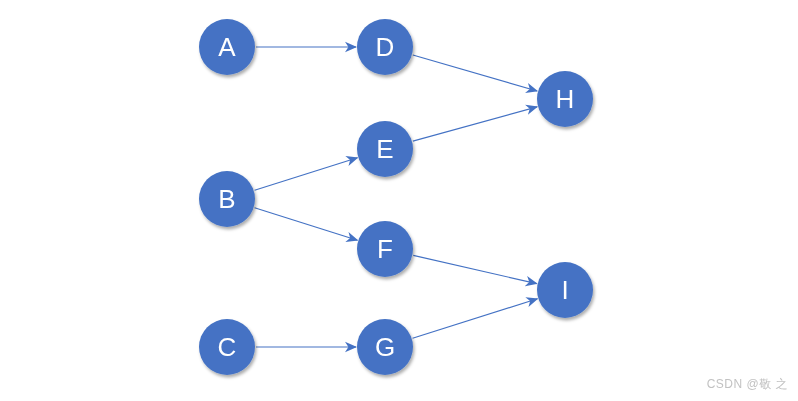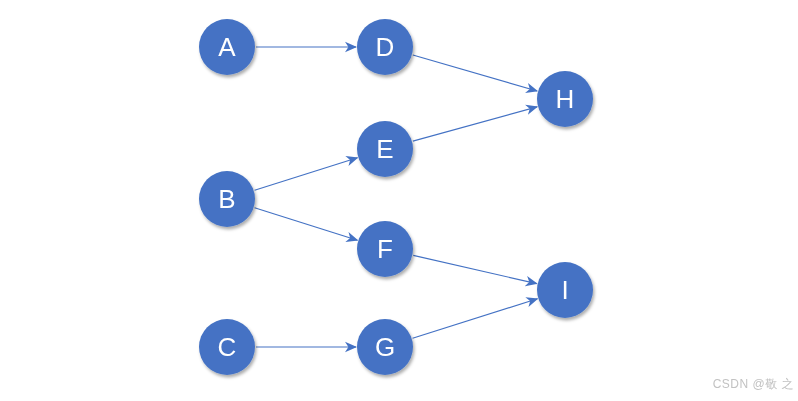--- a/index.html
+++ b/index.html
@@ -19,21 +19,21 @@
     left: 0;
     top: 0;
   }
   .node-label {
     font-family: "Liberation Sans", sans-serif;
     font-size: 26px;
     font-weight: 400;
   }
   .watermark {
     position: absolute;
-    right: 4px;
+    right: 10px;
     bottom: 8px;
     font-size: 12px;
     letter-spacing: 0.5px;
     font-family: "Liberation Sans", sans-serif;
     user-select: none;
   }
 </style>
 </head>
 <body style="background: rgb(255, 255, 255);">
 

